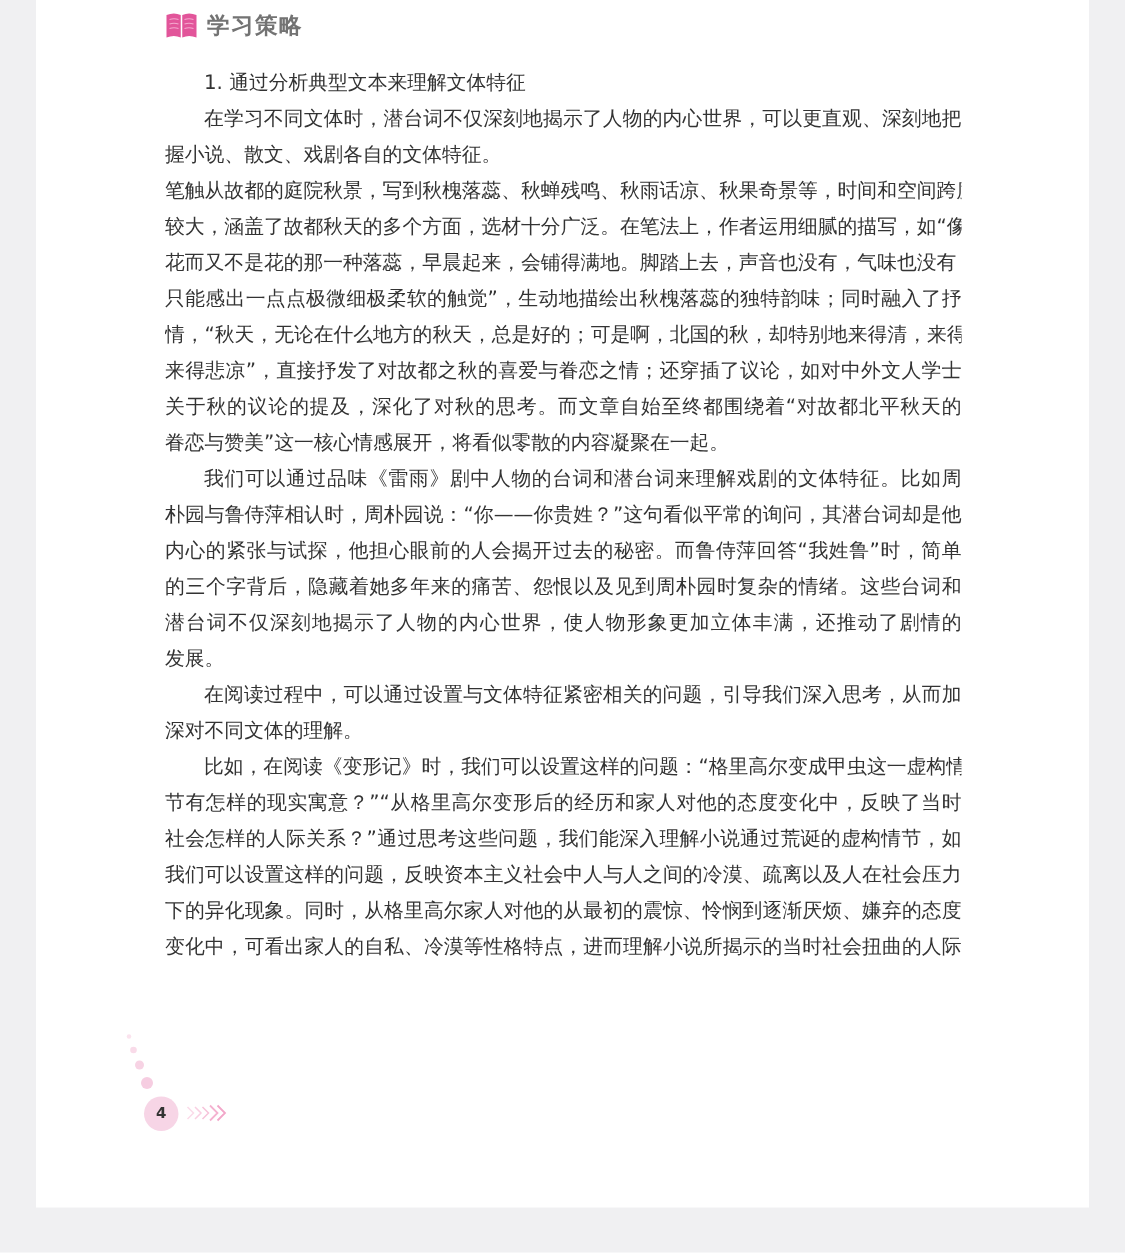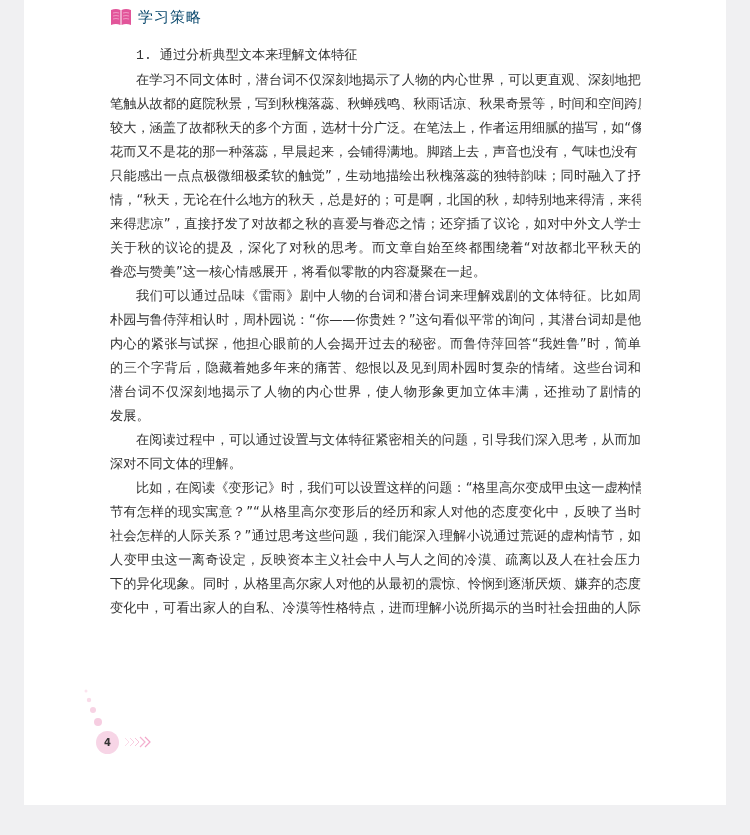--- a/index.html
+++ b/index.html
@@ -18,23 +18,23 @@
   }
   .header {
     position: absolute;
     left: 86px; top: 7px;
     height: 20px;
     display: flex; align-items: center;
   }
   .book-icon { width: 22px; height: 18px; display: block; }
   .header-title {
     margin-left: 6px;
-    color: #0c4a6e;
+    color: #737373;
     font-size: 15px;
-    font-weight: normal;
+    font-weight: bold;
     letter-spacing: 1px;
     line-height: 18px;
   }
   .content {
     position: absolute;
     left: 86px; top: 44px;
     width: 531px;
     color: #333333;
     font-size: 13.2px;
   }
@@ -47,21 +47,20 @@
     overflow: hidden;
   }
   .line.last { text-align-last: left; }
   .line.indent { padding-left: 26px; }
   .heading {
     height: 24px; line-height: 24px;
     padding-left: 26px;
     color: #333;
     font-size: 13.2px;
     white-space: nowrap;
-    font-family: Liberation Mono, monospace;
   }
   .deco-dots { position: absolute; left: 58px; top: 688px; width: 30px; height: 50px; }
   .page-num-circle {
     position: absolute;
     left: 72px; top: 731px;
     width: 23px; height: 23px;
     border-radius: 50%;
     background: #f7d5e6;
     color: #333;
     font-size: 10px;
@@ -84,20 +83,21 @@
     </svg>
     <span class="header-title">学习策略</span>
   </div>
 
   <div class="content">
 
     <div class="heading">1. 通过分析典型文本来理解文体特征</div>
 
     <div>
       <div class="line indent">在学习不同文体时，潜台词不仅深刻地揭示了人物的内心世界，可以更直观、深刻地把</div>
+      <div class="line last">握小说、散文、戏剧各自的文体特征。</div>
     </div>
 
     <div>
       <div class="line">笔触从故都的庭院秋景，写到秋槐落蕊、秋蝉残鸣、秋雨话凉、秋果奇景等，时间和空间跨度</div>
       <div class="line">较大，涵盖了故都秋天的多个方面，选材十分广泛。在笔法上，作者运用细腻的描写，如“像</div>
       <div class="line">花而又不是花的那一种落蕊，早晨起来，会铺得满地。脚踏上去，声音也没有，气味也没有，</div>
       <div class="line">只能感出一点点极微细极柔软的触觉”，生动地描绘出秋槐落蕊的独特韵味；同时融入了抒</div>
       <div class="line">情，“秋天，无论在什么地方的秋天，总是好的；可是啊，北国的秋，却特别地来得清，来得静，</div>
       <div class="line">来得悲凉”，直接抒发了对故都之秋的喜爱与眷恋之情；还穿插了议论，如对中外文人学士</div>
       <div class="line">关于秋的议论的提及，深化了对秋的思考。而文章自始至终都围绕着“对故都北平秋天的</div>
@@ -116,21 +116,21 @@
 
     <div>
       <div class="line indent">在阅读过程中，可以通过设置与文体特征紧密相关的问题，引导我们深入思考，从而加</div>
       <div class="line last">深对不同文体的理解。</div>
     </div>
 
     <div>
       <div class="line indent">比如，在阅读《变形记》时，我们可以设置这样的问题：“格里高尔变成甲虫这一虚构情</div>
       <div class="line">节有怎样的现实寓意？”“从格里高尔变形后的经历和家人对他的态度变化中，反映了当时</div>
       <div class="line">社会怎样的人际关系？”通过思考这些问题，我们能深入理解小说通过荒诞的虚构情节，如</div>
-      <div class="line">人变甲虫这一离奇设定，反映资本主义社会中人与人之间的冷漠、疏离以及人在社会压力</div>
+      <div class="line">我们可以设置这样的问题，反映资本主义社会中人与人之间的冷漠、疏离以及人在社会压力</div>
       <div class="line">下的异化现象。同时，从格里高尔家人对他的从最初的震惊、怜悯到逐渐厌烦、嫌弃的态度</div>
       <div class="line">变化中，可看出家人的自私、冷漠等性格特点，进而理解小说所揭示的当时社会扭曲的人际</div>
     </div>
   </div>
 
   <svg class="deco-dots" viewBox="0 0 30 50">
     <circle cx="4" cy="3" r="1.5" fill="#fbe3ee"></circle>
     <circle cx="7" cy="12" r="2.2" fill="#f9dbe9"></circle>
     <circle cx="11" cy="22" r="3" fill="#f7d3e4"></circle>
     <circle cx="16" cy="34" r="4" fill="#f6cde1"></circle>

